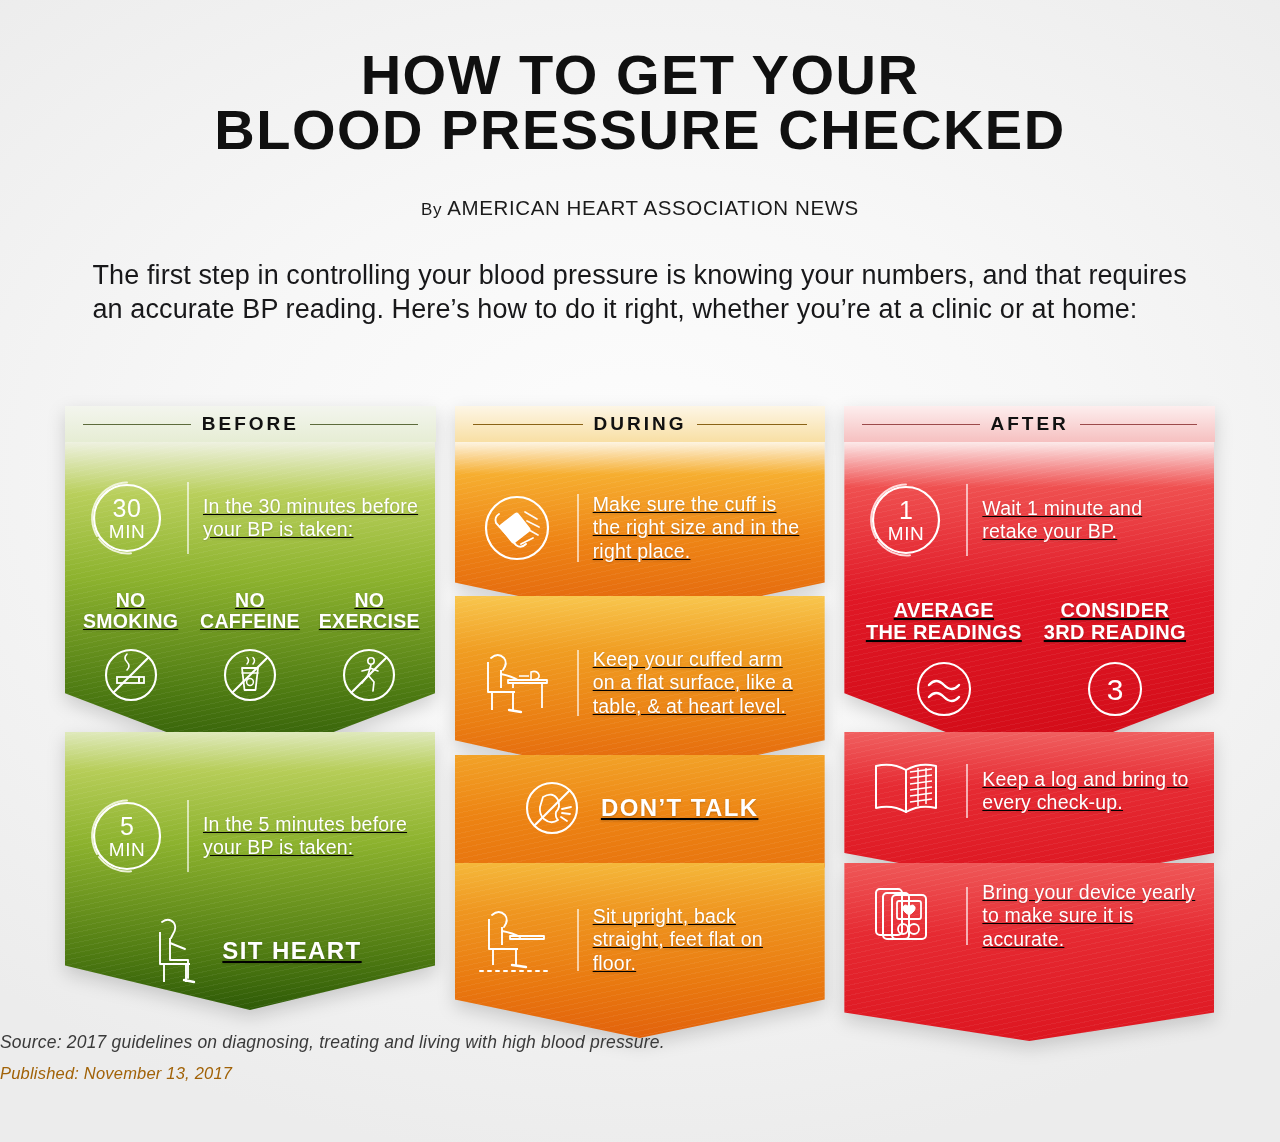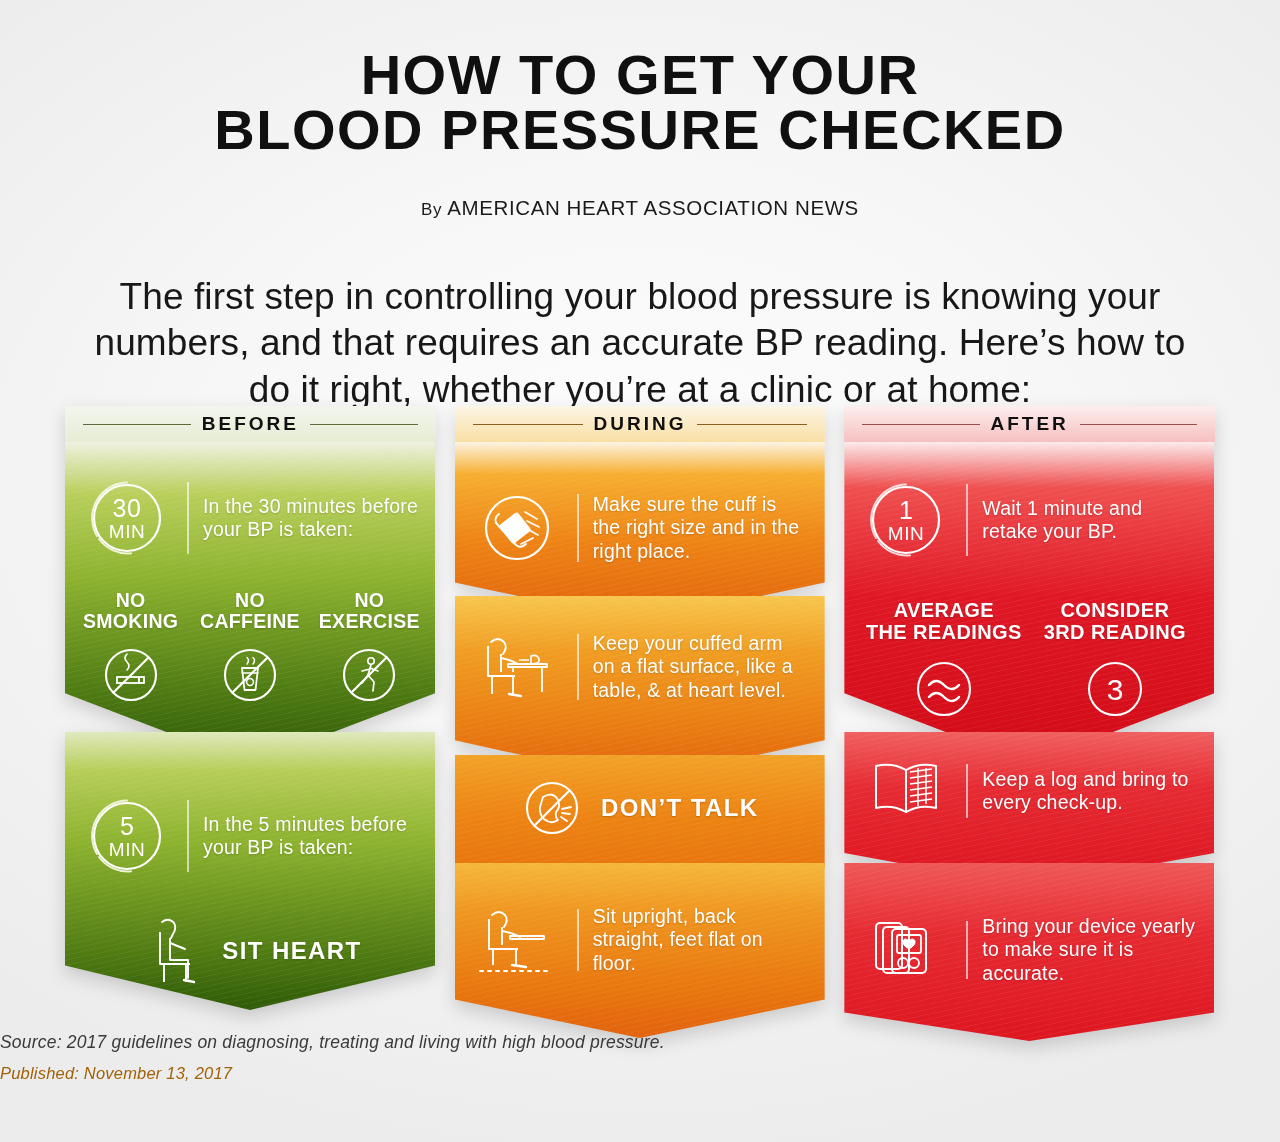--- a/index.html
+++ b/index.html
@@ -36,24 +36,24 @@
   .byline {
     font-size: 20.5px;
     letter-spacing: 0.6px;
     color: #1b1b1b;
     white-space: nowrap;
     font-weight: 400;
   }
   .byline .small-by { font-size: 17px; }
 
   .intro {
-    margin: 38px auto 0;
+    margin: 22px auto 0;
     width: 1095px;
-    text-align: center;
-    font-size: 37px;
+    text-align: left;
+    font-size: 27px;
     line-height: 1.26;
     letter-spacing: 0.1px;
     color: #18181a;
     font-weight: 400;
   }
 
   
   .columns {
     position: absolute;
     top: 406px;
@@ -80,21 +80,21 @@
   }
   .col-head .hrule { flex: 1; height: 1px; }
   .col-head .htxt {
     font-weight: 700;
     font-size: 19px;
     letter-spacing: 3px;
     color: #111;
     white-space: nowrap;
   }
 
-  .bands { position: relative; }
+  .bands { position: relative; text-decoration: underline; }
   .band {
     position: relative;
     width: 370px;
     overflow: hidden;
   }
   .band .stripes {
     position: absolute; inset: 0;
     background-image: repeating-linear-gradient(
       -12deg, rgba(255,255,255,0.055) 0px, rgba(255,255,255,0.055) 1px,
       rgba(0,0,0,0) 1px, rgba(0,0,0,0) 5px);
@@ -369,21 +369,21 @@
             </div>
             <div class="vdiv"></div>
             <div class="rtext">Make sure the cuff is the right size and in the right place.</div>
           </div>
         </div>
       </div>
 
       <div class="band chev" style="height:185px;margin-top:-26px;background:linear-gradient(180deg,#f8c64e 0%,#f09d22 30%,#ea7d12 70%,#e2620c 100%);">
         <div class="stripes"></div>
         <div class="band-inner">
-          <div class="row" style="padding-top:32px;">
+          <div class="row" style="padding-top:48px;">
             <div class="icon-slot">
               <svg width="84" height="78" viewBox="0 0 84 78">
                 <path d="M16 14 q7 -6 13 0 q4 5 -1 12" fill="none" stroke="#fff" stroke-width="1.9" stroke-linecap="round"></path>
                 <path d="M26 26 L26 44" fill="none" stroke="#fff" stroke-width="1.9"></path>
                 <path d="M26 30 q10 2 17 6" fill="none" stroke="#fff" stroke-width="1.9" stroke-linecap="round"></path>
                 <path d="M13 18 L13 48 L40 48" fill="none" stroke="#fff" stroke-width="1.9" stroke-linejoin="round"></path>
                 <path d="M17 48 L17 66 M38 48 L38 66" fill="none" stroke="#fff" stroke-width="1.9"></path>
                 <path d="M34 66 L46 68" fill="none" stroke="#fff" stroke-width="2.3" stroke-linecap="round"></path>
                 <path d="M33 36 L72 36 L72 39 L33 39 Z" fill="none" stroke="#fff" stroke-width="1.8" stroke-linejoin="round"></path>
                 <path d="M67 39 L67 64 M38 39 L38 44" fill="none" stroke="#fff" stroke-width="1.8"></path>
@@ -511,21 +511,21 @@
             </div>
             <div class="vdiv"></div>
             <div class="rtext">Keep a log and bring to every check-up.</div>
           </div>
         </div>
       </div>
 
       <div class="band chev-sm" style="height:178px;margin-top:-24px;background:linear-gradient(180deg,#ef5858 0%,#e62a32 40%,#dd1620 100%);">
         <div class="stripes"></div>
         <div class="band-inner">
-          <div class="row" style="padding-top:52px;">
+          <div class="row" style="padding-top:18px;">
             <div class="icon-slot">
               <svg width="80" height="70" viewBox="0 0 80 70">
                 <rect x="10" y="8" width="26" height="46" rx="4" fill="none" stroke="#fff" stroke-width="2"></rect>
                 <rect x="17" y="12" width="26" height="46" rx="4" fill="none" stroke="#fff" stroke-width="2"></rect>
                 <rect x="26" y="14" width="34" height="44" rx="4" fill="none" stroke="#fff" stroke-width="2"></rect>
                 <rect x="31" y="20" width="24" height="18" rx="2" fill="none" stroke="#fff" stroke-width="1.8"></rect>
                 <path d="M43 26 q4 -4 6 0 q1 4 -6 8 q-7 -4 -6 -8 q2 -4 6 0 Z" fill="#fff" stroke="#fff" stroke-width="1"></path>
                 <circle cx="37" cy="48" r="5" fill="none" stroke="#fff" stroke-width="1.8"></circle>
                 <circle cx="48" cy="48" r="5" fill="none" stroke="#fff" stroke-width="1.8"></circle>
                 <path d="M42 48 L43 48" fill="none" stroke="#fff" stroke-width="1.8"></path>

